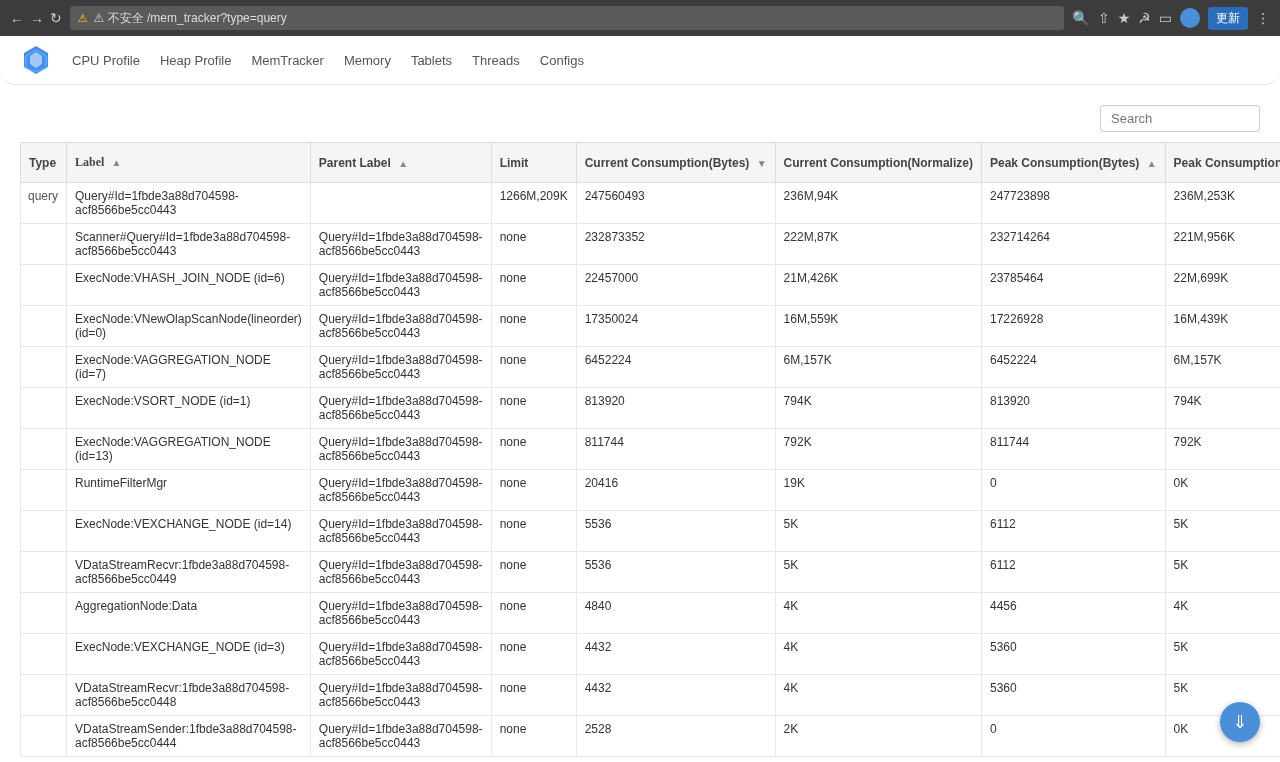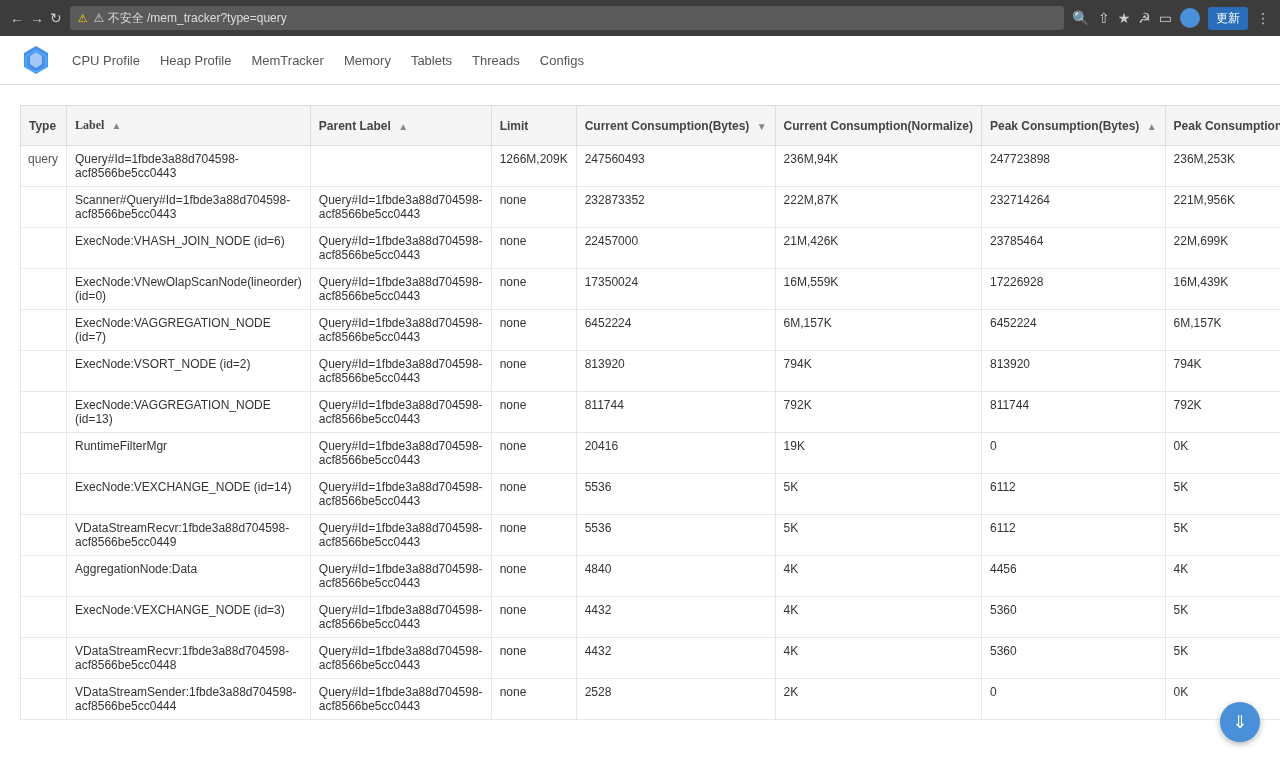--- a/index.html
+++ b/index.html
@@ -31,20 +31,21 @@
     .address-bar .warning { color: #ffd700; font-size: 11px; }
     .browser-icons { display: flex; gap: 8px; align-items: center; color: #ccc; font-size: 14px; }
 
     
     .nav-bar {
       display: flex;
       align-items: center;
       padding: 8px 20px;
       border-bottom: 1px solid #e0e0e0;
       gap: 20px;
+      border-radius: 15px;
     }
     .logo { width: 32px; height: 32px; }
     .nav-link {
       color: #555;
       text-decoration: none;
       font-size: 13px;
       padding: 4px 0;
       cursor: pointer;
     }
 
@@ -159,20 +160,23 @@
   <a class="nav-link">Heap Profile</a>
   <a class="nav-link">MemTracker</a>
   <a class="nav-link">Memory</a>
   <a class="nav-link">Tablets</a>
   <a class="nav-link">Threads</a>
   <a class="nav-link">Configs</a>
 </div>
 
 <div class="main-content">
 
+  <div class="search-container">
+    <input class="search-input" type="text" placeholder="Search" style="">
+  </div>
 
   <table class="data-table">
     <thead>
       <tr>
         <th class="col-type">
           <span>Type</span>
         </th>
         <th class="col-label">
           <span>Label</span>
           <span class="sort-icon">▲</span>
@@ -246,21 +250,21 @@
           <td>ExecNode:VAGGREGATION_NODE (id=7)</td>
           <td>Query#Id=1fbde3a88d704598-acf8566be5cc0443</td>
           <td>none</td>
           <td>6452224</td>
           <td>6M,157K</td>
           <td>6452224</td>
           <td>6M,157K</td>
         </tr>
         <tr>
           <td class="type-cell"></td>
-          <td>ExecNode:VSORT_NODE (id=2)</td>
+          <td>ExecNode:VSORT_NODE (id=1)</td>
           <td>Query#Id=1fbde3a88d704598-acf8566be5cc0443</td>
           <td>none</td>
           <td>813920</td>
           <td>794K</td>
           <td>813920</td>
           <td>794K</td>
         </tr>
         <tr>
           <td class="type-cell"></td>
           <td>ExecNode:VAGGREGATION_NODE (id=13)</td>

